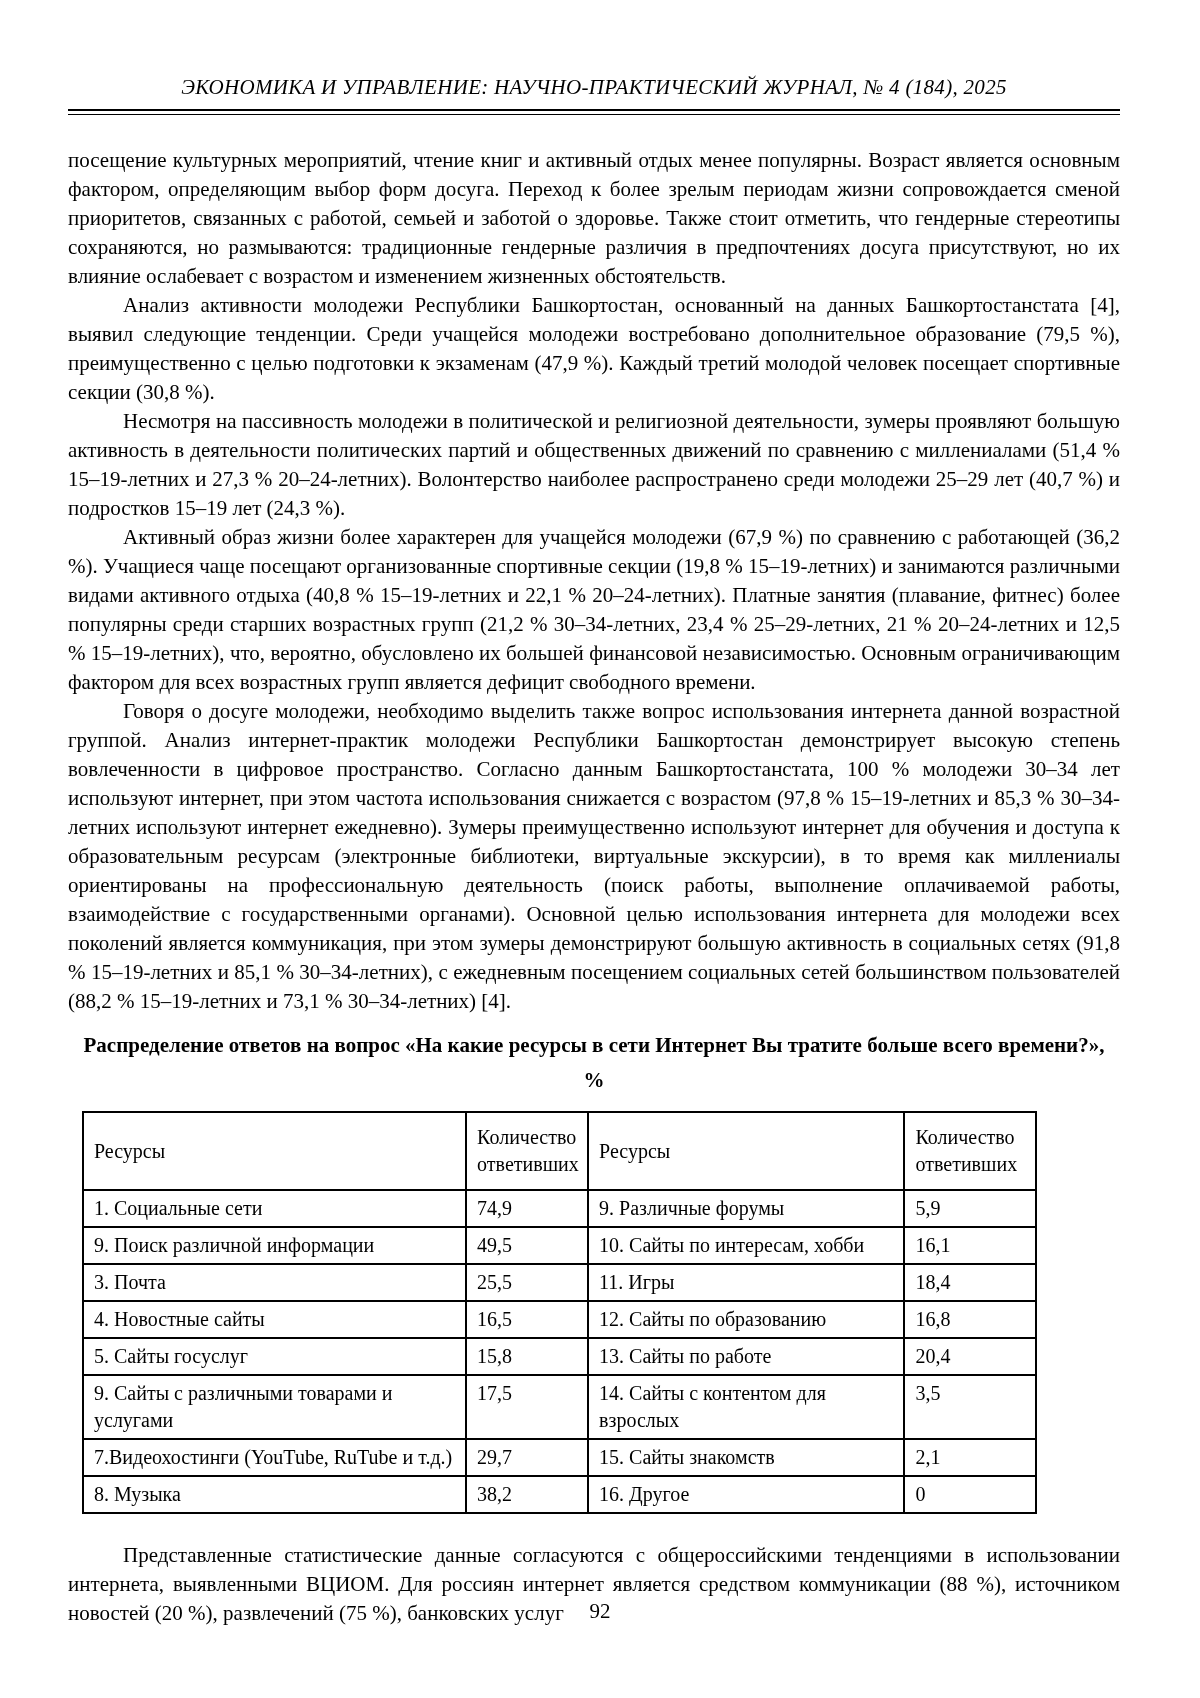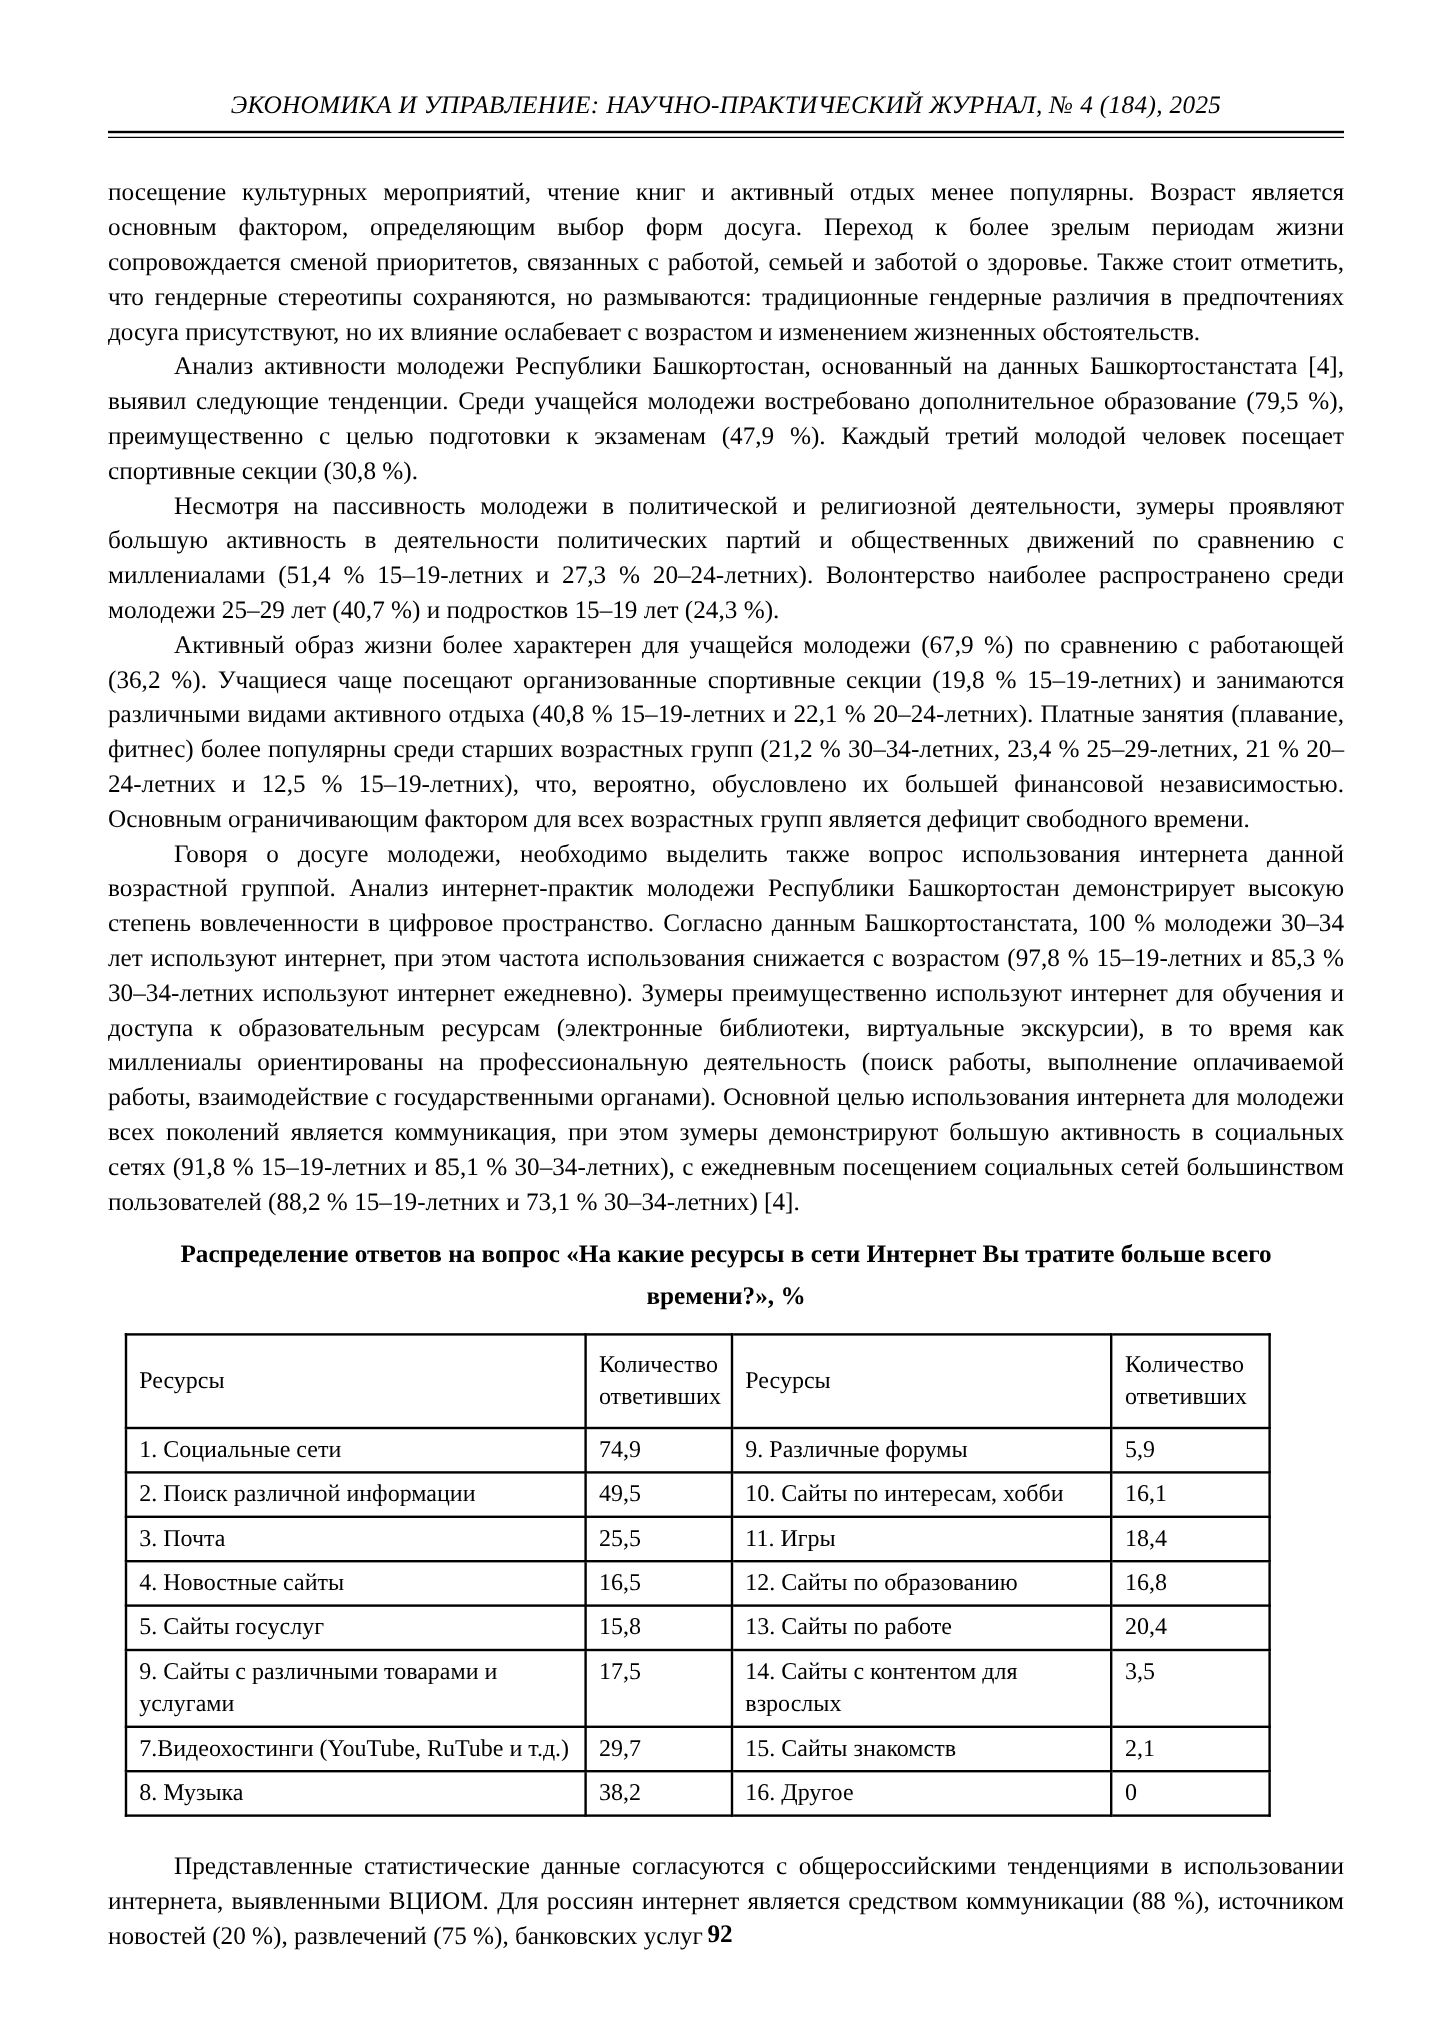--- a/index.html
+++ b/index.html
@@ -5,21 +5,21 @@
   * { margin: 0; padding: 0; box-sizing: border-box; }
   html, body { background: #ffffff; }
   body {
     width: 1200px; height: 1698px;
     font-family: "Liberation Serif", serif;
     color: #000;
   }
   .page {
     position: relative;
     width: 1200px; height: 1698px;
-    padding: 74px 80px 0 90px;
+    padding: 74px 80px 0 68px;
     background: #fff;
     overflow: hidden;
   }
   .running-head-text {
     font-style: italic;
     font-size: 21px;
     line-height: 26px;
     text-align: center;
     white-space: nowrap;
     letter-spacing: 0.3px;
@@ -65,21 +65,20 @@
   th.col-num-2 { width: 13.8%; }
   th.col-num-1, th.col-num-2 { text-align: center; padding: 4px 4px; }
   td.cell-value { text-align: center; }
   .after-table { margin-top: 27px; }
   .page-number {
     position: absolute;
     left: 0; bottom: 74px;
     width: 100%;
     text-align: center;
     font-size: 21px;
-    font-weight: bold;
   }
 </style>
 </head>
 <body>
 
 <div class="page">
 
   <div class="running-head">
     <div class="running-head-text">ЭКОНОМИКА И УПРАВЛЕНИЕ: НАУЧНО-ПРАКТИЧЕСКИЙ ЖУРНАЛ, № 4 (184), 2025</div>
     <div class="rule-thick"></div>
@@ -106,21 +105,21 @@
       </tr>
     </thead>
     <tbody>
       <tr>
         <td class="cell-label">1. Социальные сети</td>
         <td class="cell-value">74,9</td>
         <td class="cell-label">9. Различные форумы</td>
         <td class="cell-value">5,9</td>
       </tr>
       <tr>
-        <td class="cell-label">2. Поиск различной информации</td>
+        <td class="cell-label">9. Поиск различной информации</td>
         <td class="cell-value">49,5</td>
         <td class="cell-label">10. Сайты по интересам, хобби</td>
         <td class="cell-value">16,1</td>
       </tr>
       <tr>
         <td class="cell-label">3. Почта</td>
         <td class="cell-value">25,5</td>
         <td class="cell-label">11. Игры</td>
         <td class="cell-value">18,4</td>
       </tr>

